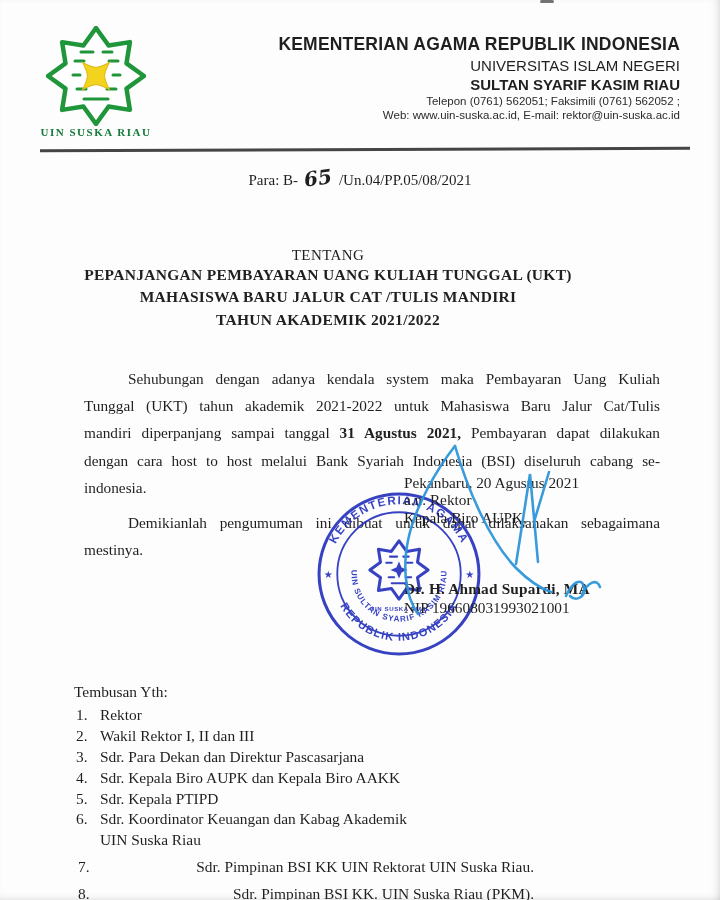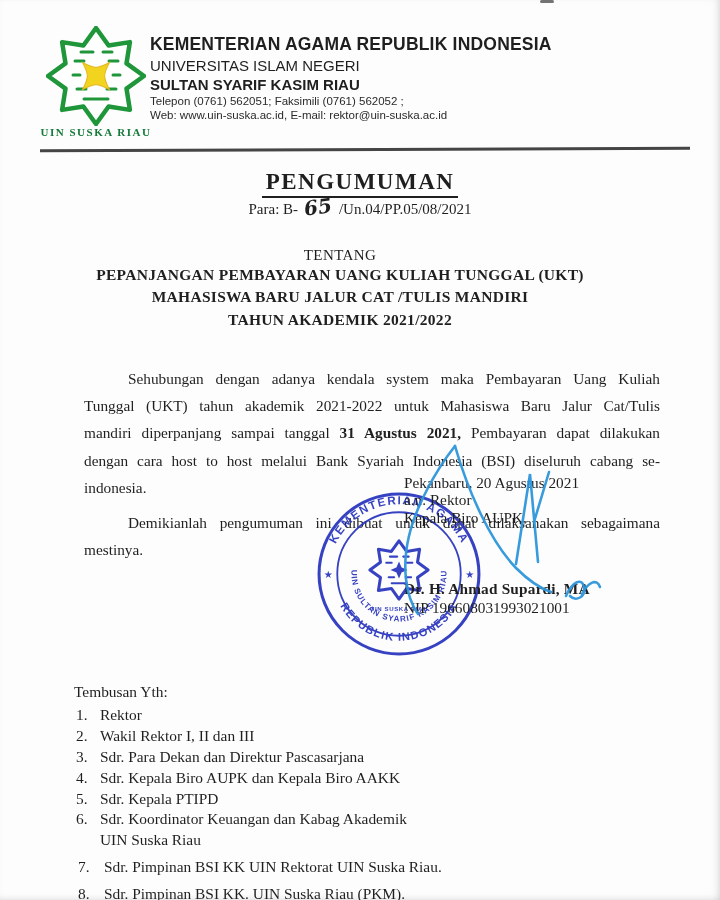--- a/index.html
+++ b/index.html
@@ -19,42 +19,42 @@
   }
   .speckle{position:absolute;left:540px;top:0;width:14px;height:3px;background:#3a3a3a;border-radius:2px;opacity:.7;}
 
   
   .hdr-logo{position:absolute;left:46px;top:26px;width:100px;height:100px;}
   .hdr-logo-caption{
     position:absolute;left:36px;top:126px;width:120px;text-align:center;
     font-family:"Liberation Serif", serif;font-weight:700;font-size:11px;
     letter-spacing:1.5px;color:#157a3a;
   }
-  .hdr-text{position:absolute;left:150px;top:34px;width:530px;text-align:left;font-family:"Liberation Sans", sans-serif;}
+  .hdr-text{position:absolute;left:150px;top:34px;width:530px;text-align:right;font-family:"Liberation Sans", sans-serif;}
   .hdr-ministry{font-size:17.5px;font-weight:700;letter-spacing:.2px;}
   .hdr-univ{font-size:15px;font-weight:400;margin-top:2px;}
   .hdr-campus{font-size:15px;font-weight:700;margin-top:2px;}
   .hdr-address{font-size:11.5px;margin-top:9px;color:#2a2a2a;}
   .hdr-line{font-size:11.5px;margin-top:2px;color:#2a2a2a;}
   .hdr-rule{position:absolute;left:40px;top:148px;width:650px;height:2.6px;background:#454545;transform:rotate(-.2deg);}
 
   
   .title-wrap{position:absolute;left:0;top:169px;width:720px;text-align:center;}
   .doc-title{
     display:inline-block;font-size:23px;font-weight:700;letter-spacing:1.5px;
     border-bottom:2.6px solid var(--ink);padding:0 4px 1px;
   }
   .doc-number{margin-top:3px;font-size:15px;}
   .hand-number{
     display:inline-block;font-family:"DejaVu Serif", serif;font-style:italic;font-weight:700;
     font-size:20px;transform:rotate(-8deg);margin:0 7px 0 6px;line-height:0;
   }
 
   
-  .subject{position:absolute;left:0;top:247px;width:656px;text-align:center;margin-left:12px;}
+  .subject{position:absolute;left:0;top:247px;width:656px;text-align:center;}
   .subject-label{font-size:15px;letter-spacing:.4px;}
   .subject-line{font-size:15.5px;font-weight:700;letter-spacing:.3px;line-height:1.45;}
   .subject-line:first-of-type{margin-top:2px;}
 
   
   .body-text{position:absolute;left:84px;top:329px;width:576px;font-size:15.3px;line-height:1.78;text-align:justify;word-spacing:2px;}
   .body-text p{text-indent:44px;margin-top:36px;}
   .body-text p + p{margin-top:8px;}
   .bold{font-weight:700;}
 
@@ -66,21 +66,21 @@
   .sig-ink{position:absolute;left:330px;top:436px;width:290px;height:215px;z-index:4;pointer-events:none;}
 
   
   .cc-block{position:absolute;left:74px;top:669px;width:460px;font-size:15.4px;margin-top:13px;}
   .cc-label{line-height:1.35;}
   .cc-list{list-style:none;counter-reset:cc;margin-top:2px;}
   .cc-list li{
     counter-increment:cc;position:relative;padding-left:26px;line-height:1.36;white-space:pre-line;
   }
   .cc-list li::before{content:counter(cc) ".";position:absolute;left:2px;top:0;}
-  .cc-list li.sp{margin-top:6px;padding-left:30px;}
+  .cc-list li.sp{margin-top:6px;padding-left:30px;text-align:right;}
   .cc-list li.sp::before{left:4px;}
 </style>
 </head>
 <body>
 
 <div class="page">
   <div class="speckle"></div>
 
   <svg class="hdr-logo" viewBox="0 0 100 100">
     <path d="M50,2 L62.6,19.5 L83.9,16.1 L80.5,37.4 L98,50 L80.5,62.6 L83.9,83.9 L62.6,80.5 L50,98 L37.4,80.5 L16.1,83.9 L19.5,62.6 L2,50 L19.5,37.4 L16.1,16.1 L37.4,19.5 Z" fill="#ffffff" stroke="var(--logo-green)" stroke-width="4.5" stroke-linejoin="round"></path>
@@ -100,21 +100,20 @@
   <div class="hdr-text">
     <div class="hdr-ministry">KEMENTERIAN AGAMA REPUBLIK INDONESIA</div>
     <div class="hdr-univ">UNIVERSITAS ISLAM NEGERI</div>
     <div class="hdr-campus">SULTAN SYARIF KASIM RIAU</div>
     <div class="hdr-line">Telepon (0761) 562051; Faksimili (0761) 562052 ;</div>
     <div class="hdr-line">Web: www.uin-suska.ac.id, E-mail: rektor@uin-suska.ac.id</div>
   </div>
   <div class="hdr-rule"></div>
 
   <div class="title-wrap">
-    <span class="doc-title">PENGUMUMAN</span>
     <div class="doc-number"><span>Para: B-</span><span class="hand-number">65</span><span>/Un.04/PP.05/08/2021</span></div>
   </div>
 
   <div class="subject">
     <div class="subject-label">TENTANG</div>
     <div class="subject-line">PEPANJANGAN PEMBAYARAN UANG KULIAH TUNGGAL (UKT)</div>
     <div class="subject-line">MAHASISWA BARU JALUR CAT /TULIS MANDIRI</div>
     <div class="subject-line">TAHUN AKADEMIK 2021/2022</div>
   </div>
 

